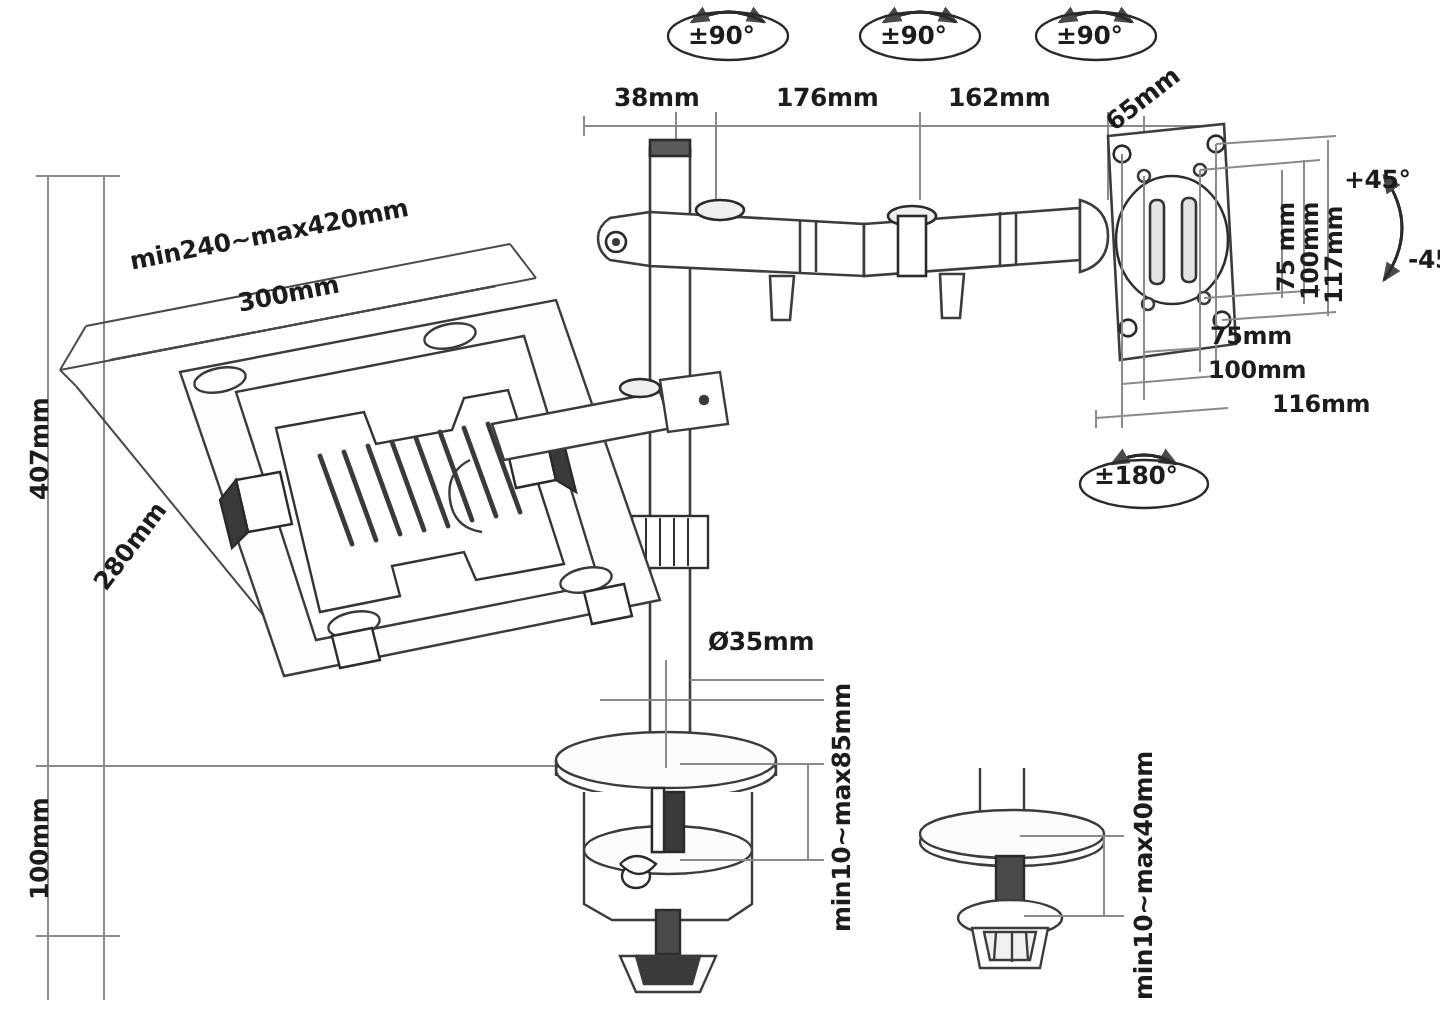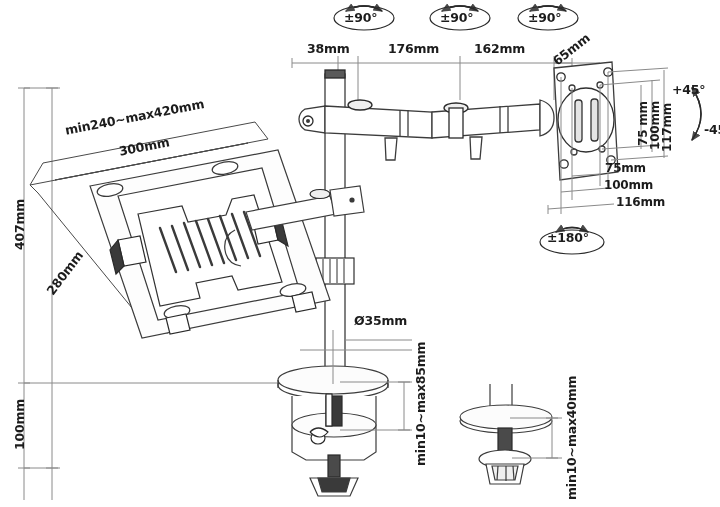--- a/index.html
+++ b/index.html
@@ -292,15 +292,15 @@
   <div class="lbl rot90" style="left:415px;top:466px;">min10~max85mm</div>
 
   <div class="lbl rot90" style="left:566px;top:500px;">min10~max40mm</div>
 
   <div class="lbl rot90 sm" style="left:637px;top:146px;">75 mm</div>
   <div class="lbl rot90 sm" style="left:649px;top:150px;">100mm</div>
   <div class="lbl rot90 sm" style="left:661px;top:152px;">117mm</div>
 
   <div class="lbl sm" style="left:605px;top:162px;">75mm</div>
   <div class="lbl sm" style="left:604px;top:179px;">100mm</div>
-  <div class="lbl sm" style="left:616px;top:196px;">116mm</div>
+  <div class="lbl sm" style="left:636px;top:196px;">116mm</div>
 
 </div>
 
 </body></html>

